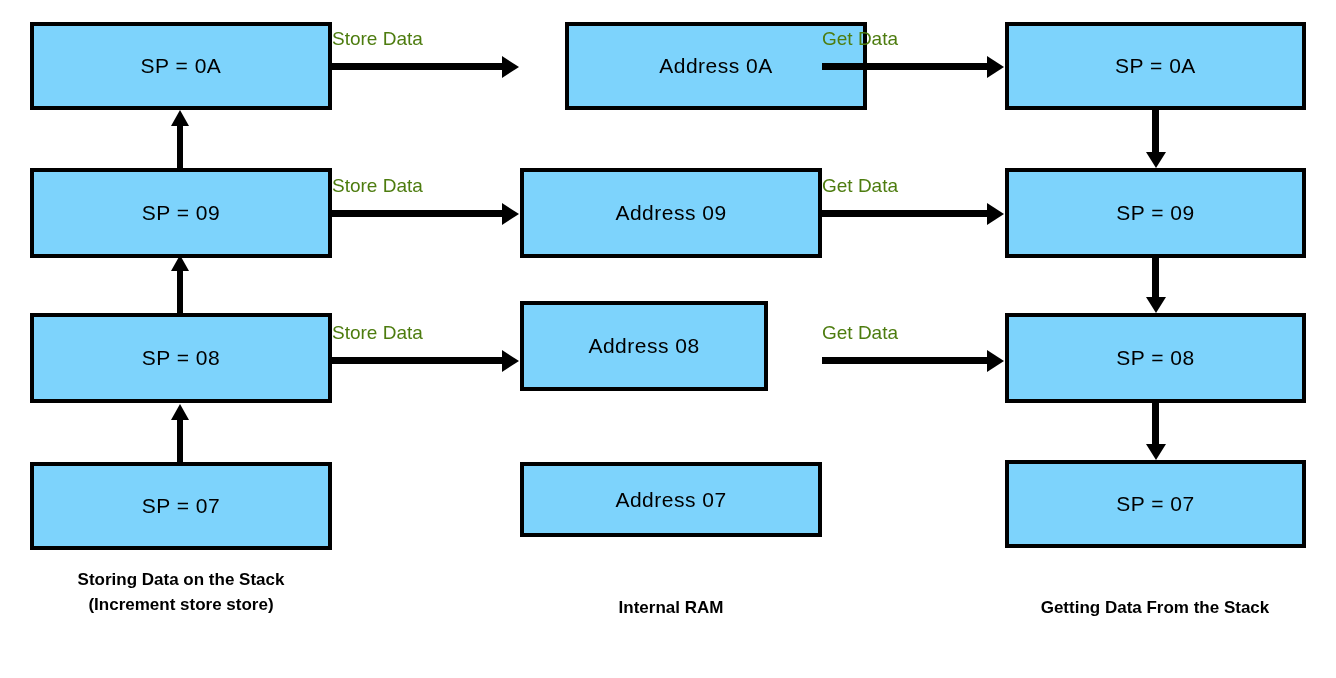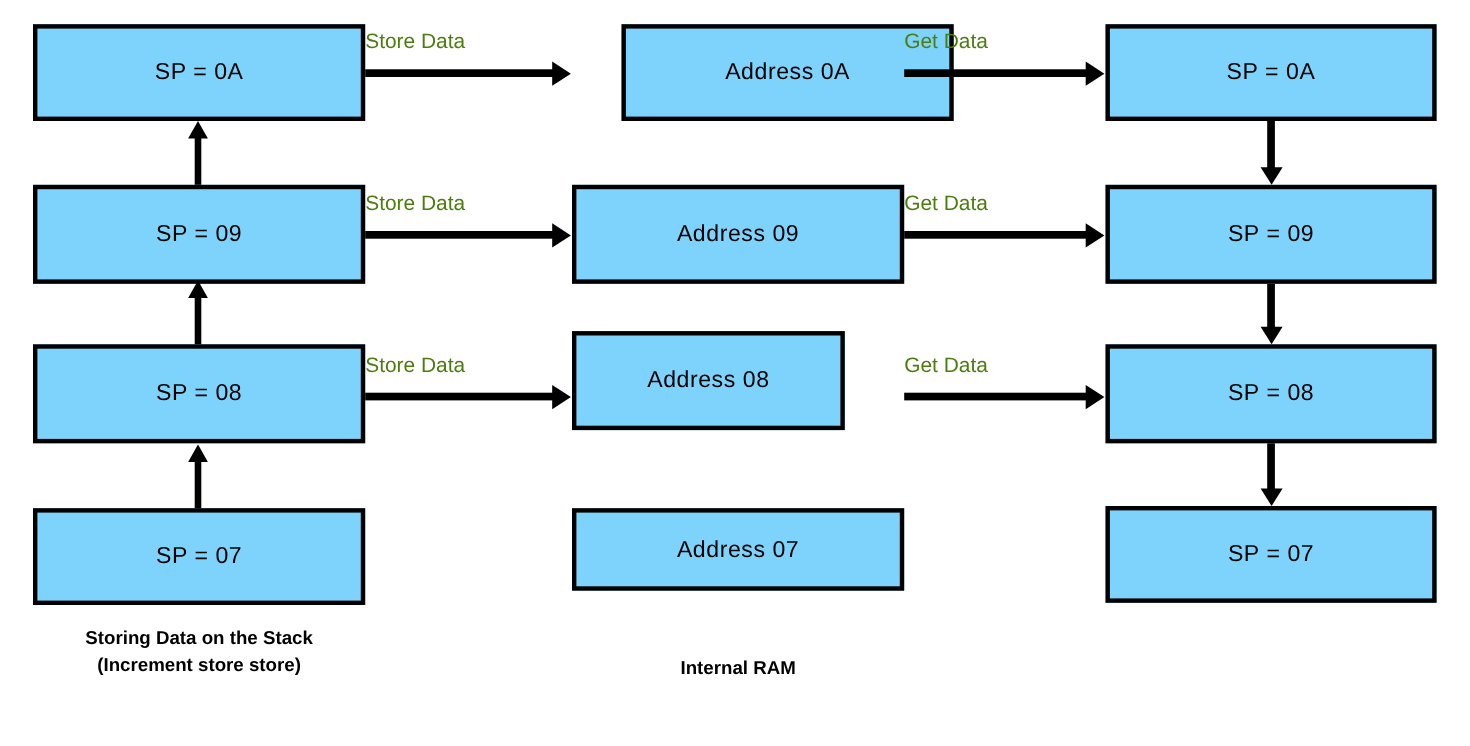--- a/index.html
+++ b/index.html
@@ -190,14 +190,18 @@
 
   <div class="col-caption" style="left:0px; top:568px; width:362px;">
     <span class="caption-line">Storing Data on the Stack</span>
     <span class="caption-line">(Increment store store)</span>
   </div>
 
   <div class="col-caption" style="left:490px; top:596px; width:362px;">
     <span class="caption-line">Internal RAM</span>
   </div>
 
+  <div class="col-caption" style="left:974px; top:596px; width:362px;">
+    <span class="caption-line">Getting Data From the Stack</span>
+    <span class="caption-line"></span>
+  </div>
 
 </div>
 
 </body></html>

